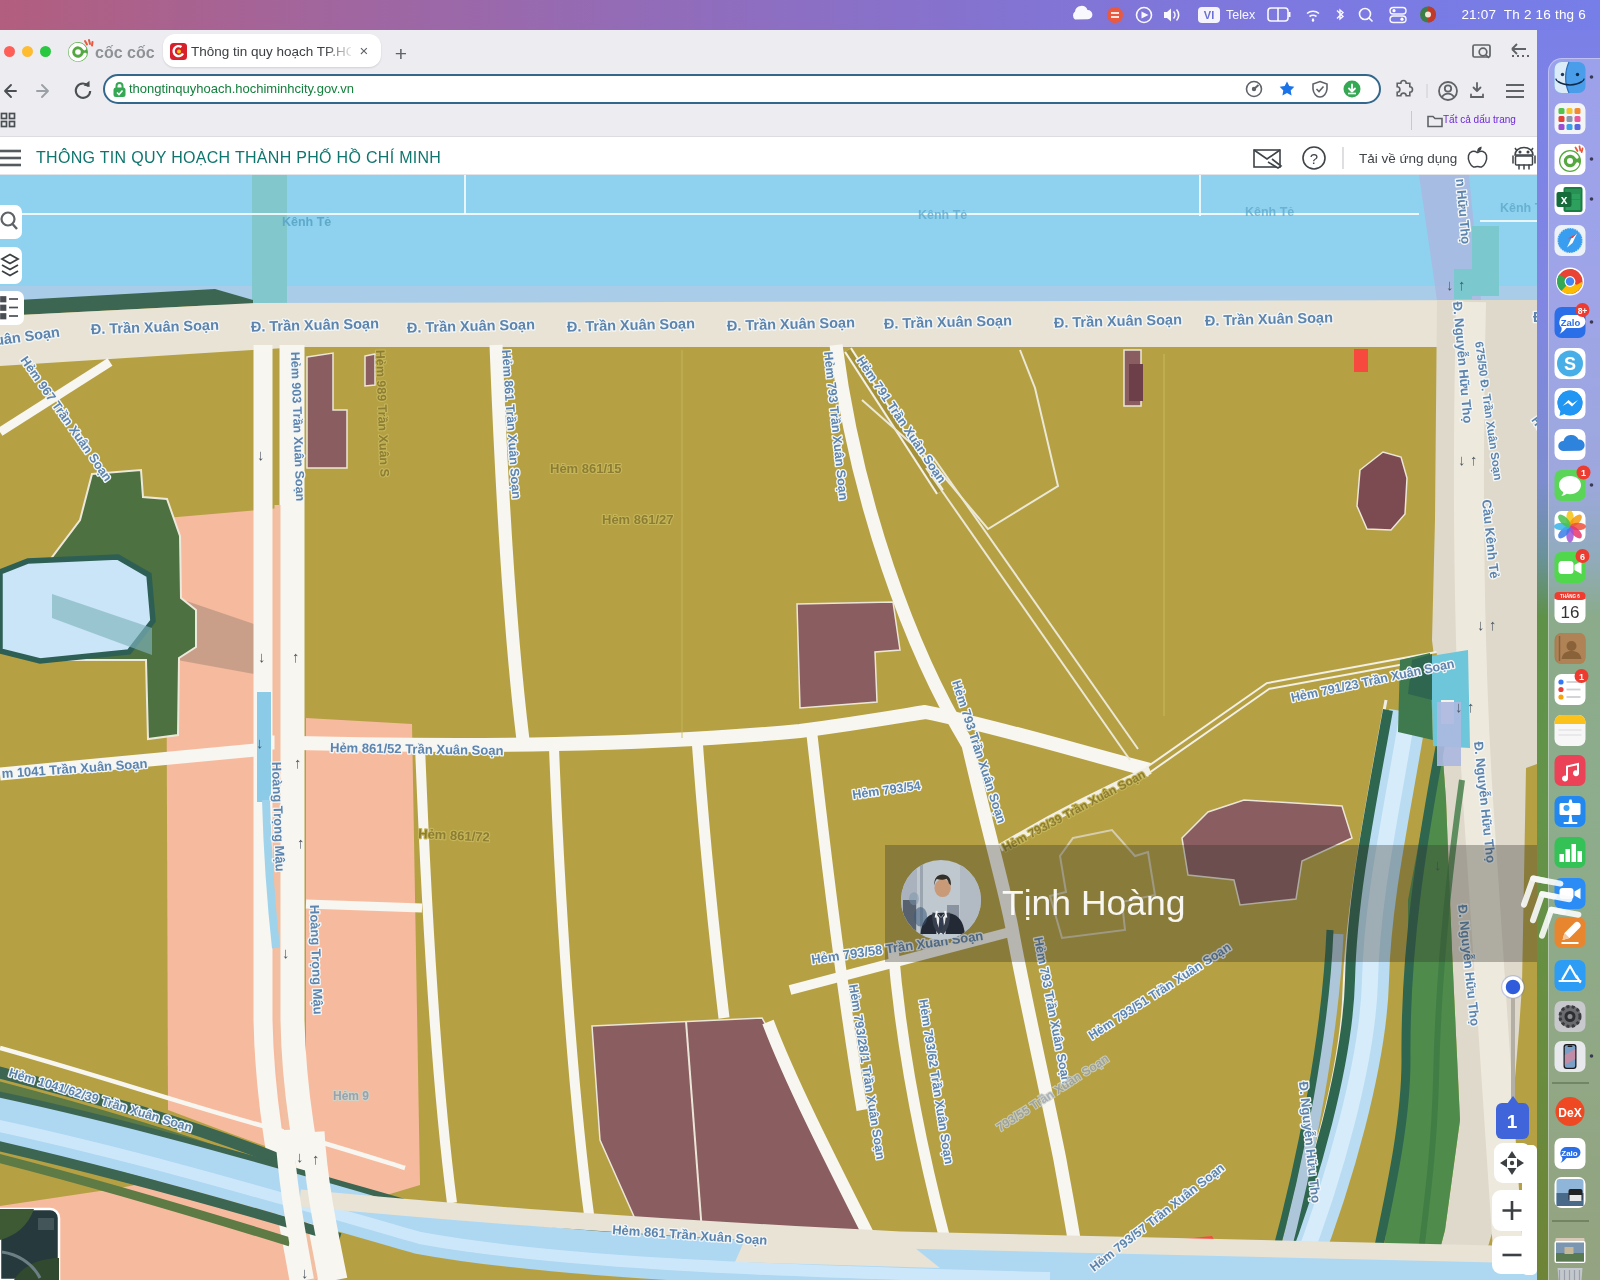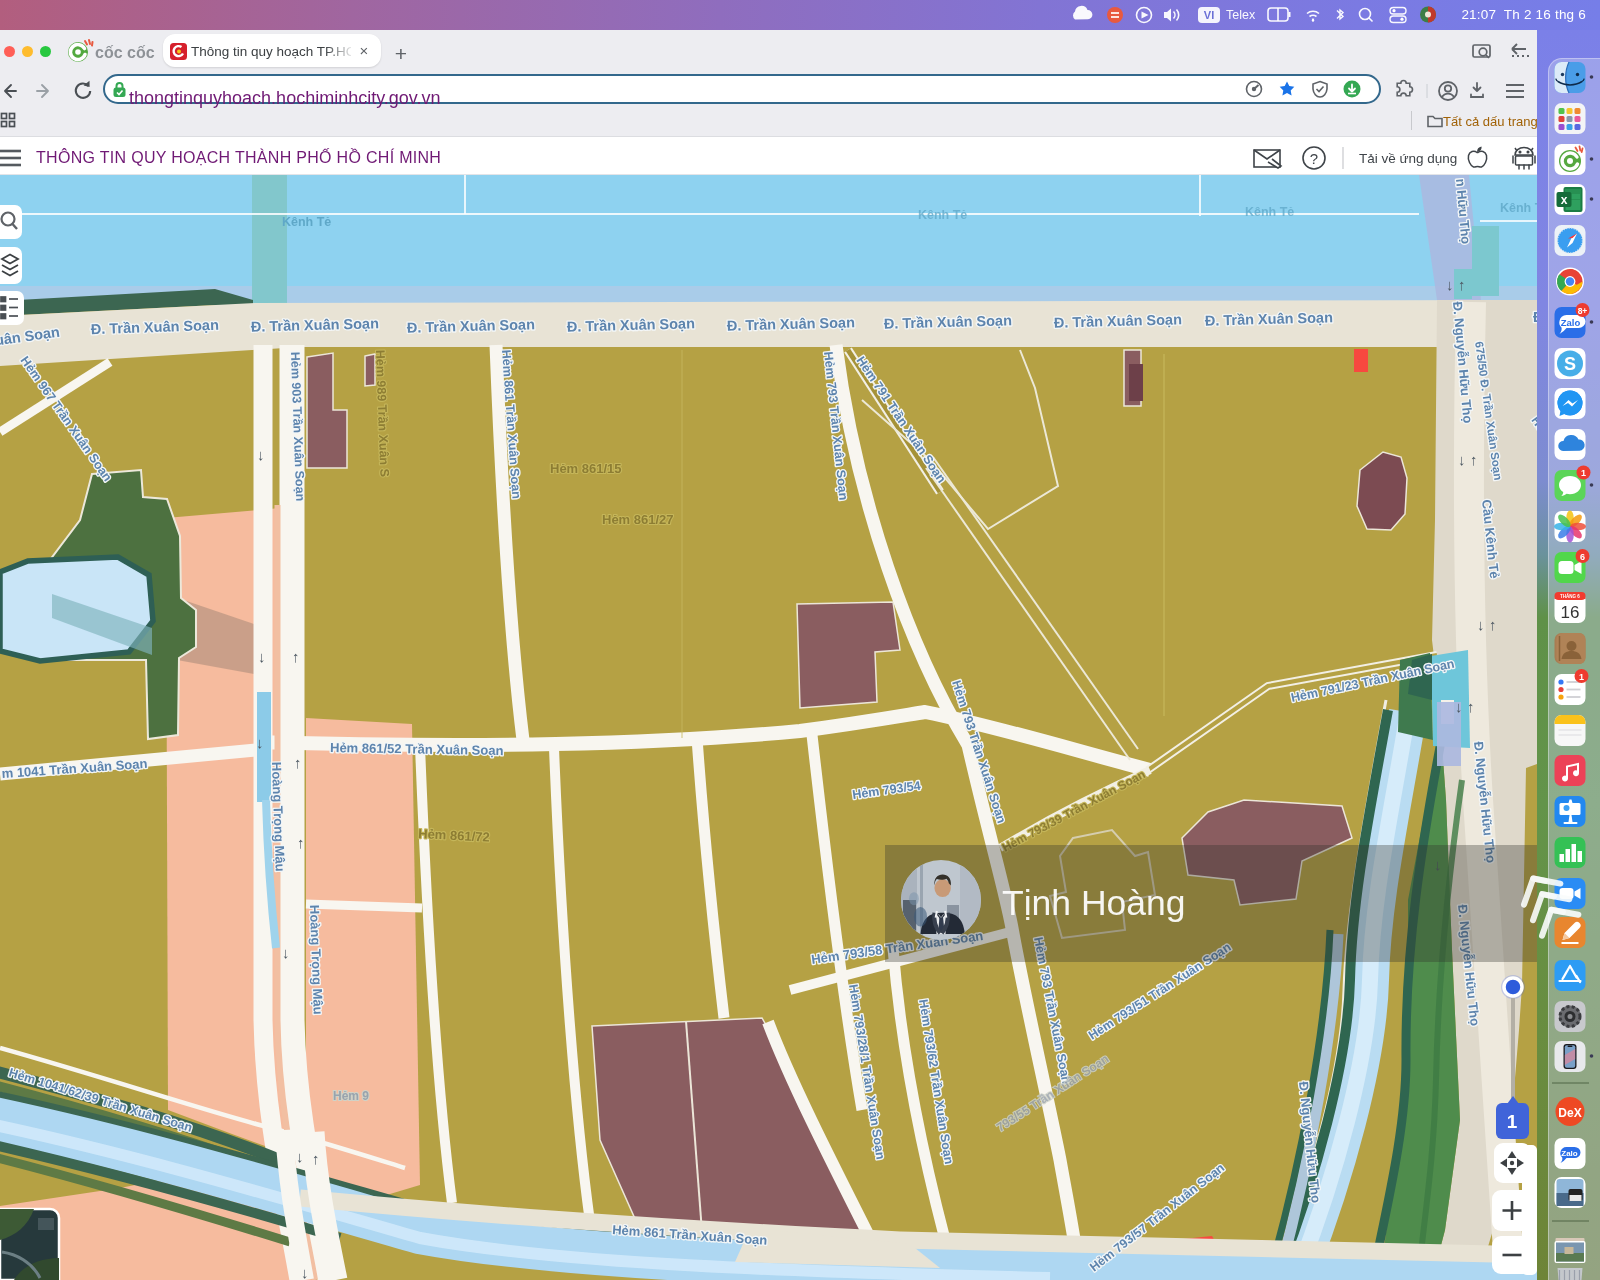--- a/index.html
+++ b/index.html
@@ -8,23 +8,23 @@
 .abs{position:absolute}
 #menubar{left:0;top:0;width:1600px;height:30px;background:linear-gradient(90deg,#b25e7e 0%,#a066a0 22%,#8f6dbe 45%,#8274d4 65%,#7b7ae2 85%,#767ee8 100%)}
 #mbclock{right:14px;top:7px;color:#fff;font-size:13.5px;font-weight:400;letter-spacing:.2px}
 #wallstrip{left:1537px;top:30px;width:63px;height:1250px;background:linear-gradient(180deg,#7b80e8 0%,#8086e2 22%,#7d8cd0 36%,#6a929c 42%,#5f9148 47%,#63944a 62%,#688e41 78%,#6e8437 100%)}
 #dockpanel{left:1548px;top:58px;width:52px;height:1222px;background:rgba(206,211,240,.40);border-left:1px solid rgba(255,255,255,.35);border-top:1px solid rgba(255,255,255,.35);border-radius:14px 0 0 0}
 #window{left:0;top:30px;width:1537px;height:1250px;background:#ededf1;border-radius:10px 10px 0 0}
 #tab{left:163px;top:34px;width:218px;height:33px;background:#fff;border-radius:12px;box-shadow:0 1px 2px rgba(0,0,0,.12)}
 #tabtitle{left:28px;top:10px;width:160px;font-size:13.5px;color:#3c4043;white-space:nowrap;overflow:hidden}
 #tabfade{right:26px;top:8px;width:30px;height:20px;background:linear-gradient(90deg,rgba(255,255,255,0),#fff)}
 #addrbar{left:103px;top:74px;width:1278px;height:30px;background:#fff;border:2px solid #33688c;border-radius:15px}
-#url{left:24px;top:12px;font-size:18px;color:#701a75}
+#url{left:24px;top:5px;font-size:13px;color:#15803d}
 #hdrwhite{left:0;top:137px;width:1537px;height:38px;background:#fff;border-bottom:1px solid #e3e4e8}
-#hdrtitle{left:36px;top:149px;font-size:16px;color:#701a75;letter-spacing:.3px}
+#hdrtitle{left:36px;top:149px;font-size:16px;color:#0f766e;letter-spacing:.3px}
 #bkmline{left:0;top:136px;width:1537px;height:1px;background:#dcdde1}
 </style>
 </head>
 <body>
 <div class="abs" id="menubar"></div>
 <div class="abs" id="window"></div>
 <div class="abs" id="wallstrip"></div>
 <div class="abs" id="dockpanel"></div>
 
 <svg class="abs" style="left:1060px;top:0" width="400" height="30" viewBox="0 0 400 30">
@@ -149,21 +149,21 @@
       <rect x="1.5" y="1.5" width="5" height="5"></rect>
       <rect x="9.5" y="1.5" width="5" height="5"></rect>
       <rect x="1.5" y="9.5" width="5" height="5"></rect>
       <rect x="9.5" y="9.5" width="5" height="5"></rect>
     </g>
   </svg>
 <div class="abs" style="left:1411px;top:111px;width:1px;height:19px;background:#c8c9cd"></div>
 <svg class="abs" style="left:1426px;top:112px" width="18" height="18" viewBox="0 0 18 18">
     <path d="M2,4.5 h5 l2,2 h7 v8 h-14 z" fill="none" stroke="#5f6368" stroke-width="1.6"></path>
   </svg>
-<div class="abs" style="left:1443px;top:114px;font-size:13px;color:#a16207">Tất cả dấu trang</div>
+<div class="abs" style="left:1443px;top:114px;font-size:10px;color:#6d28d9">Tất cả dấu trang</div>
 <div class="abs" id="bkmline"></div>
 
 <div class="abs" id="hdrwhite"></div>
 <svg class="abs" style="left:0px;top:148px" width="30" height="20" viewBox="0 0 30 20">
     <g stroke="#555a5f" stroke-width="2.6">
       <line x1="-4" y1="3" x2="21" y2="3"></line>
       <line x1="-4" y1="10" x2="21" y2="10"></line>
       <line x1="-4" y1="17" x2="21" y2="17"></line>
     </g>
   </svg>

